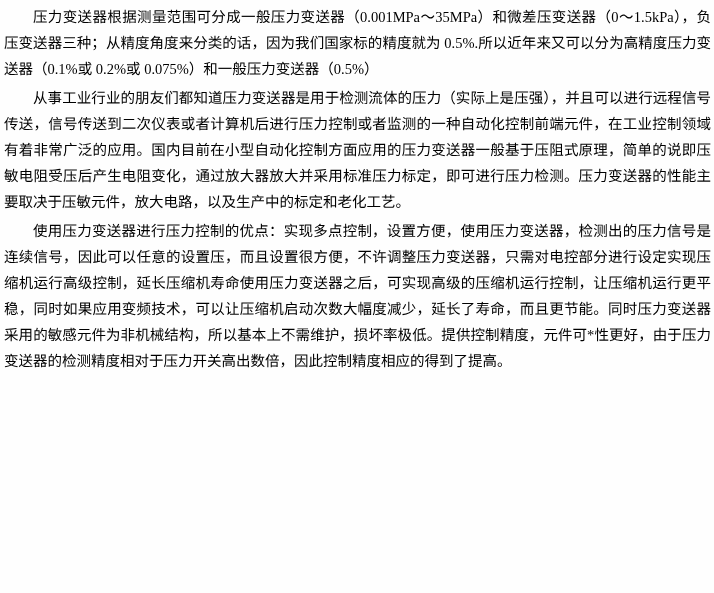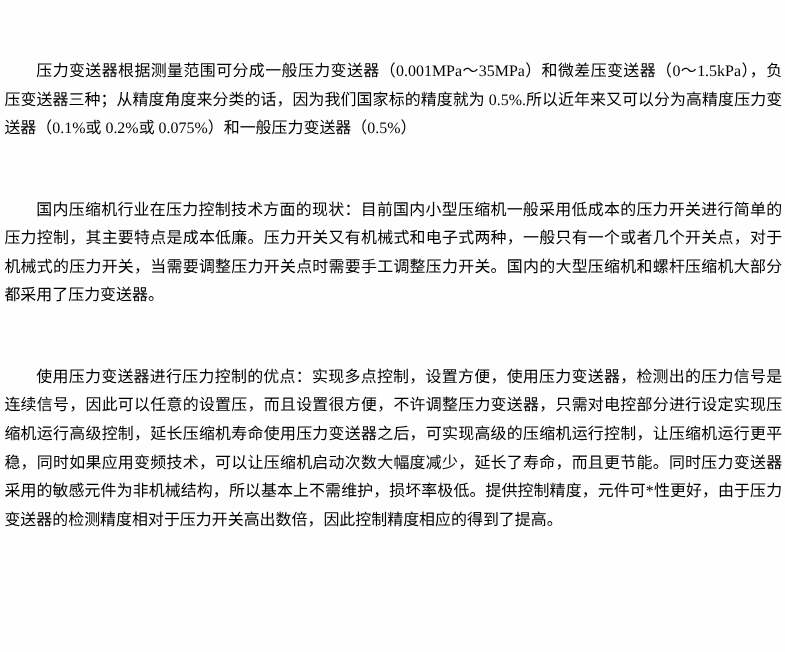--- a/index.html
+++ b/index.html
@@ -22,23 +22,22 @@
     line-height: 26px;
     color: #000000;
     text-align: justify;
     word-break: break-all;
   }
   .doc p {
     margin: 0 0 3px 0;
   }
   .doc p.indent {
     text-indent: 2em;
-    margin-top: 48px;
   }
 </style>
 </head>
 <body>
 
 <div class="doc">
   <p class="indent">压力变送器根据测量范围可分成一般压力变送器（0.001MPa～35MPa）和微差压变送器（0～1.5kPa），负压变送器三种；从精度角度来分类的话，因为我们国家标的精度就为 0.5%.所以近年来又可以分为高精度压力变送器（0.1%或 0.2%或 0.075%）和一般压力变送器（0.5%）</p>
-  <p class="indent">国内压缩机行业在压力控制技术方面的现状：目前国内小型压缩机一般采用低成本的压力开关进行简单的压力控制，其主要特点是成本低廉。压力开关又有机械式和电子式两种，一般只有一个或者几个开关点，对于机械式的压力开关，当需要调整压力开关点时需要手工调整压力开关。国内的大型压缩机和螺杆压缩机大部分都采用了压力变送器。</p>
+  <p class="indent">从事工业行业的朋友们都知道压力变送器是用于检测流体的压力（实际上是压强），并且可以进行远程信号传送，信号传送到二次仪表或者计算机后进行压力控制或者监测的一种自动化控制前端元件，在工业控制领域有着非常广泛的应用。国内目前在小型自动化控制方面应用的压力变送器一般基于压阻式原理，简单的说即压敏电阻受压后产生电阻变化，通过放大器放大并采用标准压力标定，即可进行压力检测。压力变送器的性能主要取决于压敏元件，放大电路，以及生产中的标定和老化工艺。</p>
   <p class="indent">使用压力变送器进行压力控制的优点：实现多点控制，设置方便，使用压力变送器，检测出的压力信号是连续信号，因此可以任意的设置压，而且设置很方便，不许调整压力变送器，只需对电控部分进行设定实现压缩机运行高级控制，延长压缩机寿命使用压力变送器之后，可实现高级的压缩机运行控制，让压缩机运行更平稳，同时如果应用变频技术，可以让压缩机启动次数大幅度减少，延长了寿命，而且更节能。同时压力变送器采用的敏感元件为非机械结构，所以基本上不需维护，损坏率极低。提供控制精度，元件可*性更好，由于压力变送器的检测精度相对于压力开关高出数倍，因此控制精度相应的得到了提高。</p>
 </div>
 
 </body></html>

